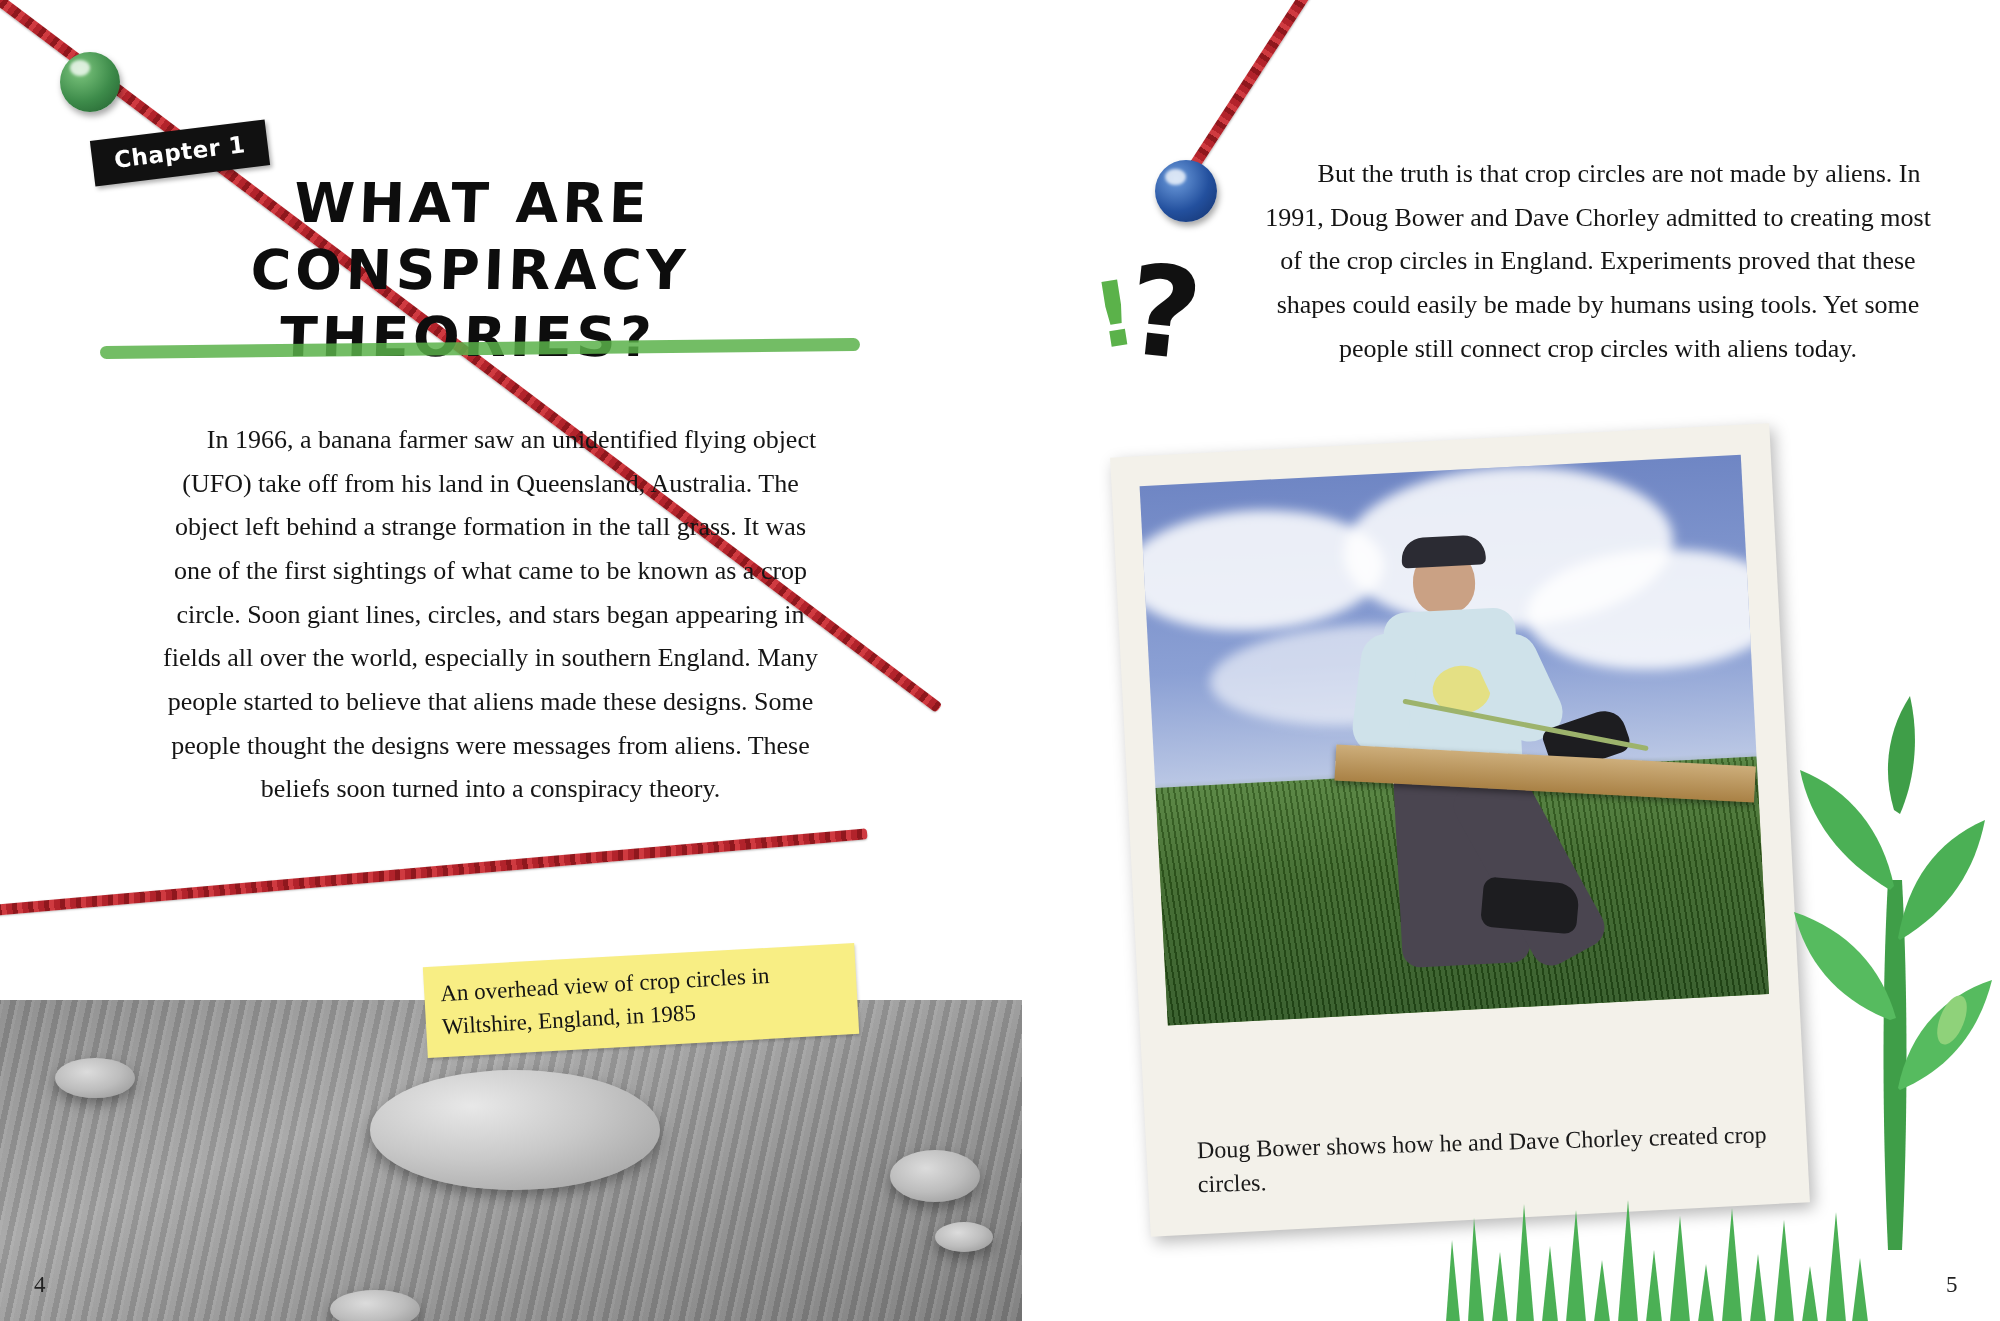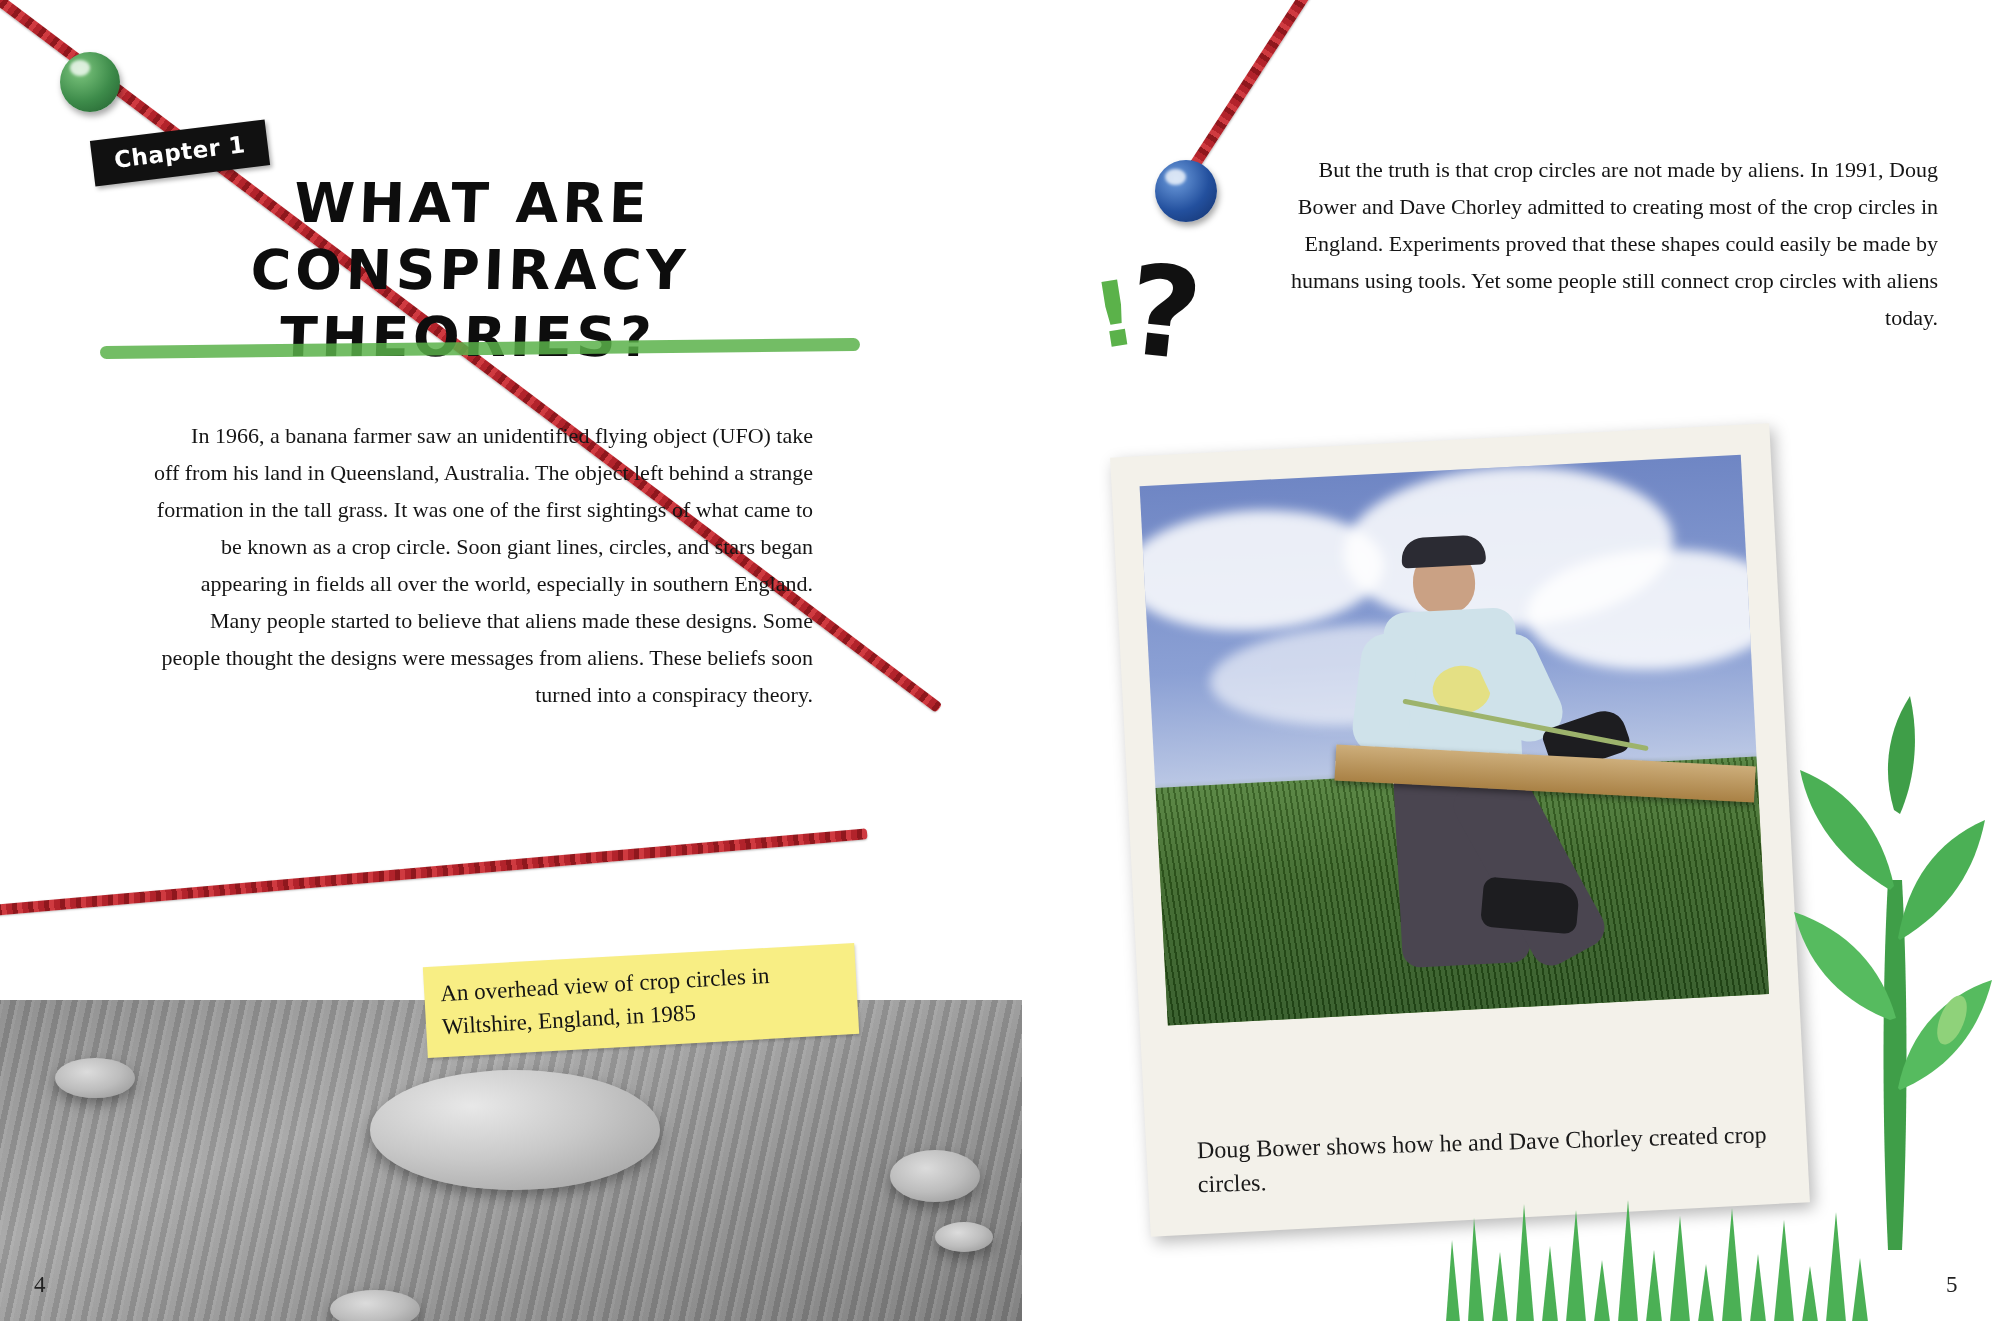--- a/index.html
+++ b/index.html
@@ -50,24 +50,24 @@
   .underline{
     position:absolute;height:13px;border-radius:8px;
     background:#5bb24a;opacity:.85;
     transform:rotate(-.6deg);
   }
 
   
   .col{
     position:absolute;
     font-family:"Liberation Serif", serif;
-    font-size:22px;
+    font-size:26px;
     line-height:1.68;
     color:#151515;
-    text-align:right;
+    text-align:center;
   }
   .col p{margin:0;text-indent:42px;}
 
   
   .note{
     position:absolute;background:#f8ee84;
     padding:11px 16px 13px 16px;
     font-family:"Liberation Serif", serif;
     font-size:23px;line-height:1.45;color:#141414;
     transform:rotate(-3.2deg);
@@ -153,21 +153,21 @@
   </div>
 
   <div class="chapter-tag" style="left:92px;top:130px;">Chapter 1</div>
 
   <div class="title" style="left:90px;top:170px;width:760px;">
     <span class="l1">WHAT ARE</span>
     <span class="l2">CONSPIRACY THEORIES?</span>
   </div>
   <div class="underline" style="left:100px;top:342px;width:760px;"></div>
 
-  <div class="col" style="left:148px;top:418px;width:665px;">
+  <div class="col" style="left:158px;top:418px;width:665px;">
     <p>In 1966, a banana farmer saw an unidentified flying object (UFO) take off from his land in Queensland, Australia. The object left behind a strange formation in the tall grass. It was one of the first sightings of what came to be known as a crop circle. Soon giant lines, circles, and stars began appearing in fields all over the world, especially in southern England. Many people started to believe that aliens made these designs. Some people thought the designs were messages from aliens. These beliefs soon turned into a conspiracy theory.</p>
   </div>
 
   <div class="cropphoto" style="left:0px;top:1000px;width:1022px;height:321px;">
     <div class="stripes"></div>
     <div class="blob" style="left:370px;top:70px;width:290px;height:120px;"></div>
     <div class="blob sm" style="left:55px;top:58px;width:80px;height:40px;"></div>
     <div class="blob sm" style="left:890px;top:150px;width:90px;height:52px;"></div>
     <div class="blob sm" style="left:330px;top:290px;width:90px;height:38px;"></div>
     <div class="blob sm" style="left:935px;top:222px;width:58px;height:30px;"></div>

